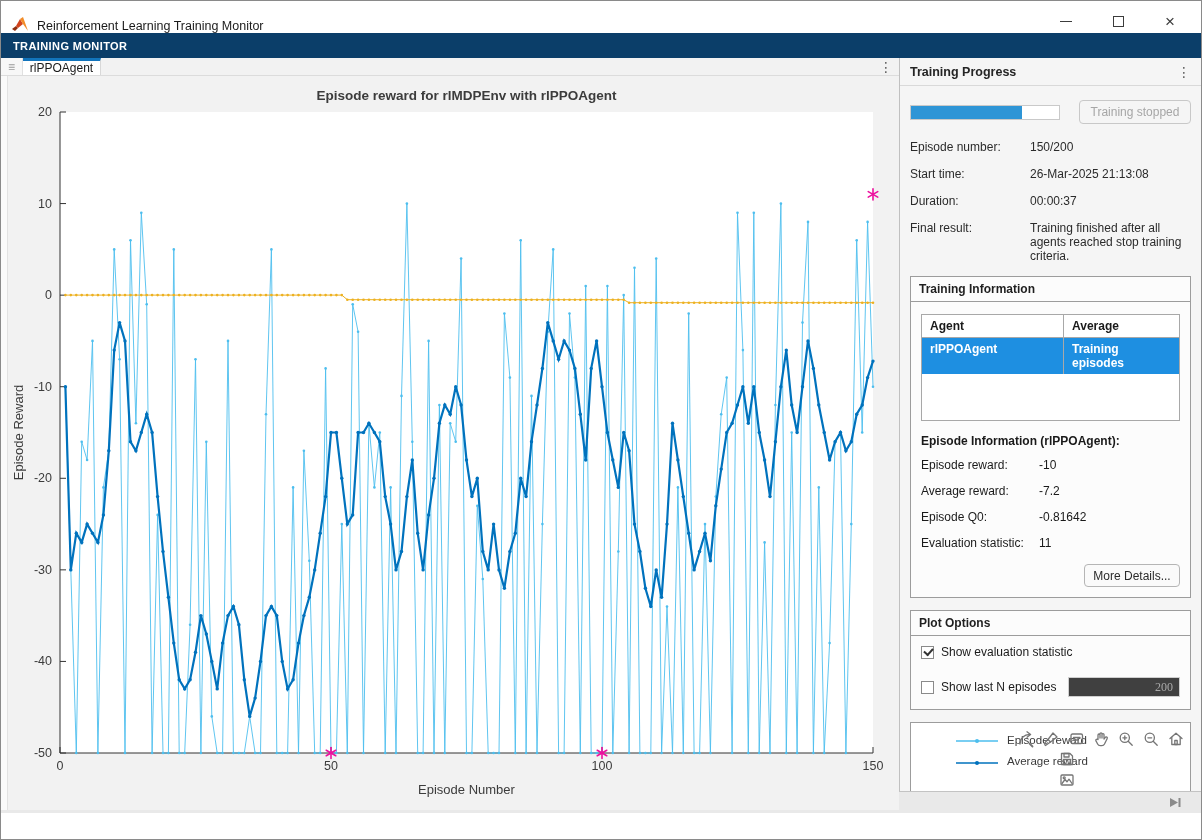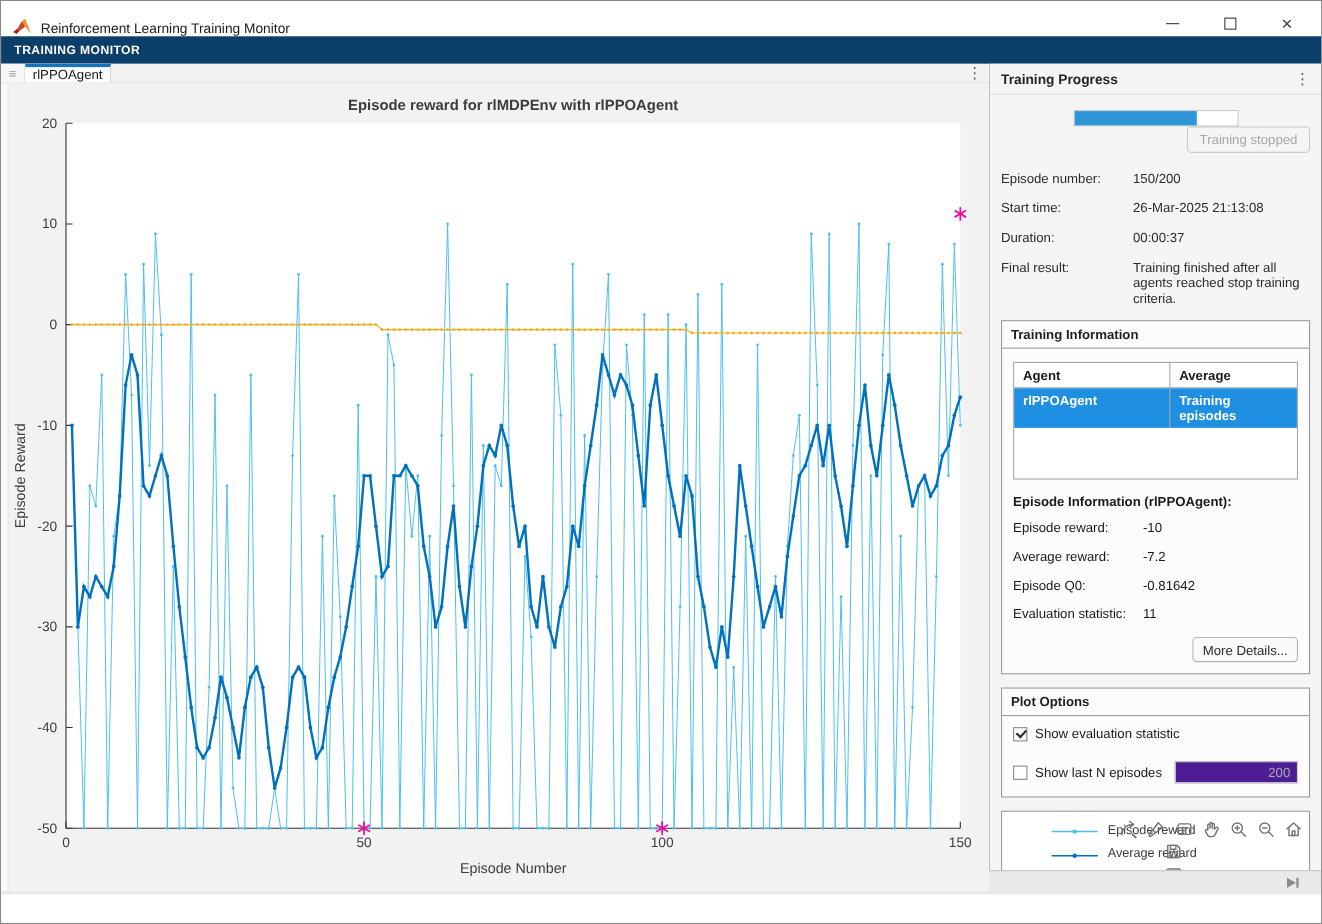--- a/index.html
+++ b/index.html
@@ -33,21 +33,21 @@
   .figure-area { flex:1; background:#f2f2f2; }
   svg text { font-family:"Liberation Sans","DejaVu Sans",sans-serif; }
 
   
   .right-panel { width:302px; background:#f5f5f5; display:flex; flex-direction:column; }
   .panel-header { height:28px; display:flex; align-items:center; padding:0 8px 0 10px; border-bottom:1px solid #d9d9d9; background:#f5f5f5; }
   .panel-header .ph-title { font-weight:bold; font-size:12.5px; color:#252525; }
   .panel-header .menu-dots { margin-left:auto; color:#5f5f5f; font-size:14px; width:18px; text-align:center; }
   .panel-content { flex:1; padding:10px 10px 6px 10px; overflow:hidden; }
 
-  .progress-row { display:flex; align-items:center; margin:4px 0 16px 0;flex-direction:column; }
+  .progress-row { display:flex; align-items:center; margin:4px 0 16px 0; }
   .progress-track { width:150px; height:15px; background:#ffffff; border:1px solid #c9c9c9; }
   .progress-fill { height:100%; background:#2e95d6; }
   .stopped-btn { margin-left:auto; width:112px; height:24px; border:1px solid #c8c8c8; border-radius:4px; background:#f5f5f5; color:#a6a6a6; font-size:12px; display:flex; align-items:center; justify-content:center; }
 
   .field-row { display:flex; margin-bottom:13px; }
   .field-label { width:120px; color:#2b2b2b; }
   .field-value { width:160px; color:#2b2b2b; }
 
   .section-box { border:1px solid #9c9c9c; background:#fcfcfc; margin-top:4px; }
   .section-title { font-weight:bold; padding:5px 8px; border-bottom:1px solid #9c9c9c; color:#1f1f1f; }
@@ -63,21 +63,21 @@
 
   .ep-info-title { font-weight:bold; margin:13px 10px 10px 10px; }
   .ep-row { display:flex; margin:0 10px 12px 10px; }
   .ep-label { width:118px; }
   .more-details-row { display:flex; justify-content:flex-end; padding:2px 10px 10px 10px; }
   .more-details-btn { width:96px; height:23px; border:1px solid #b5b5b5; border-radius:4px; background:#fafafa; color:#2b2b2b; display:flex; align-items:center; justify-content:center; }
 
   .po-row { display:flex; align-items:center; padding:9px 10px; }
   .cb { width:13px; height:13px; border:1px solid #8a8a8a; background:#ffffff; margin-right:7px; position:relative; flex:none; }
   .cb.checked::after { content:""; position:absolute; left:2px; top:1px; width:7px; height:4px; border-left:2px solid #333; border-bottom:2px solid #333; transform:rotate(-48deg); }
-  .po-input { margin-left:auto; width:112px; height:20px; border:1px solid #cfcfcf; background:#4c1d95; color:#a9a9a9; font-size:12px; text-align:right; padding-right:6px; font-family:Liberation Sans, sans-serif; }
+  .po-input { margin-left:auto; width:112px; height:20px; border:1px solid #cfcfcf; background:#404040; color:#a9a9a9; font-size:12px; text-align:right; padding-right:6px; font-family:Liberation Serif, serif; }
 
   .legend-box { position:relative; border:1px solid #9c9c9c; background:#ffffff; margin-top:12px; height:110px; padding:10px 0 0 44px; }
   .lg-row { display:flex; align-items:center; margin-bottom:7px; }
   .lg-marker { width:44px; height:12px; margin-right:8px; flex:none; }
   .lg-label { font-size:11.5px; color:#3a3a3a; white-space:pre-line; line-height:1.25; }
 
   .axtoolbar { position:absolute; top:6px; right:5px; display:flex; gap:6px; }
   .axtoolbar .tb-icon, .export-menu .tb-icon { width:19px; height:19px; display:flex; align-items:center; justify-content:center; }
   .export-menu { position:absolute; left:146px; top:26px; display:flex; flex-direction:column; gap:2px; }
   .tb-icon svg { stroke:#757575; fill:none; stroke-width:1.3; stroke-linecap:round; stroke-linejoin:round; }

